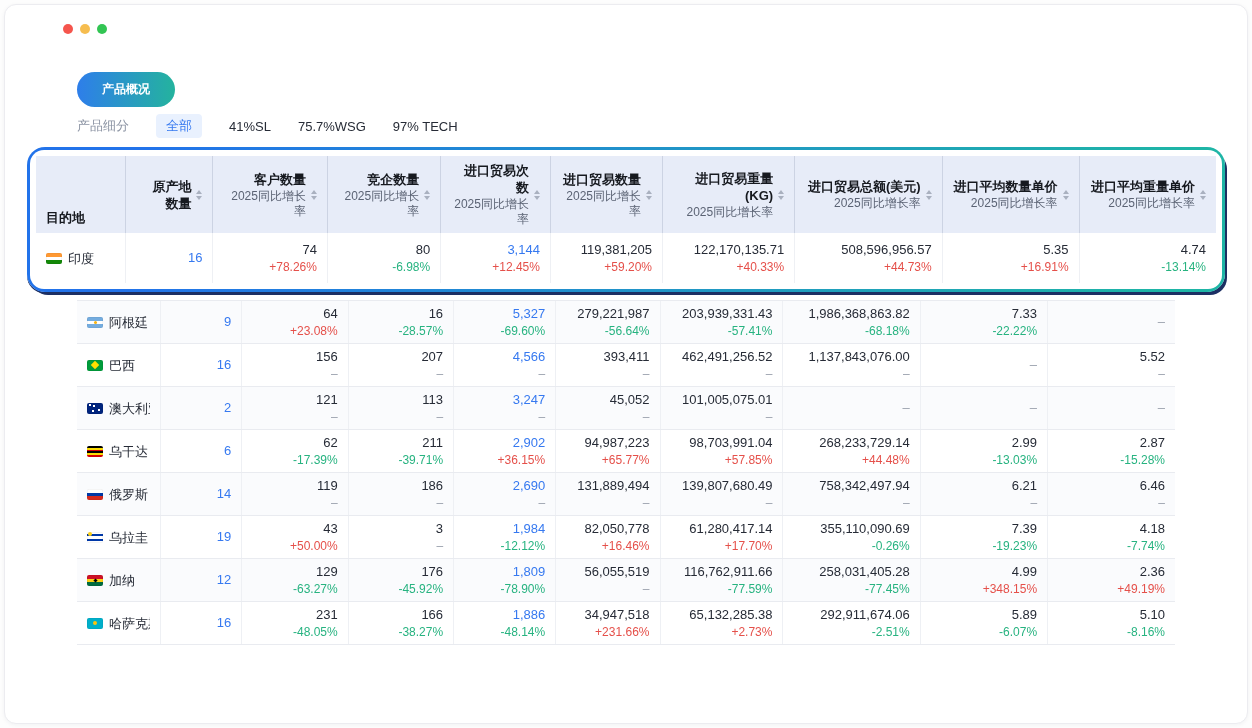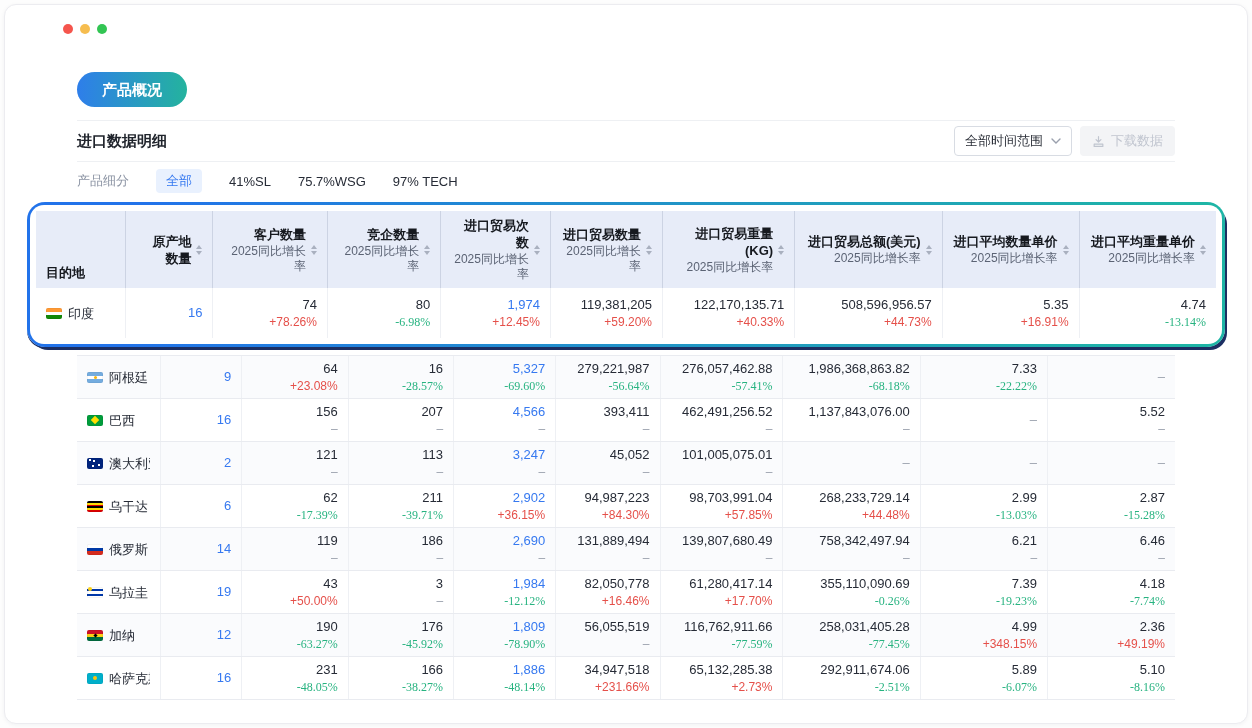--- a/index.html
+++ b/index.html
@@ -17,21 +17,21 @@
   .traffic{ padding:19px 0 0 58px; height:29px; display:flex; gap:7px; }
   .dot{ width:10px; height:10px; border-radius:50%; }
   .dot.r{background:#f5554d}.dot.y{background:#f6bd4f}.dot.g{background:#32c553}
 
   .content{ padding:0 72px; }
 
   
   .tabs{ margin-top:38px; display:flex; gap:17px; }
   .tab{
     height:35px; line-height:35px; padding:0 25px; border-radius:18px;
-    font-size:15px; font-weight:bold; color:#1d3b53; cursor:pointer;
+    font-size:12px; font-weight:bold; color:#1d3b53; cursor:pointer;
     background:linear-gradient(90deg,#e9f1fb,#e4f5f2);
   }
   .tab.active{
     background:linear-gradient(90deg,#2e7eea,#24b39e); color:#fff;
   }
 
   
   .head-row{
     margin-top:13px; border-top:1px solid #eef0f3; border-bottom:1px solid #eef0f3;
     display:flex; justify-content:space-between; align-items:center; padding:6px 0; height:42px;
@@ -90,21 +90,21 @@
   .body tbody td{ border-bottom:1px solid #e9ebf0; }
   .body tbody tr:first-child td{ border-top:1px solid #e9ebf0; }
   .body tbody tr:nth-child(odd){ background:#fafbfd; }
   .body tbody tr{ height:42px; }
 
   .dest{ display:flex; align-items:center; gap:6px; }
   .name{ display:block; max-width:66px; white-space:nowrap; overflow:hidden; line-height:17px; }
   .val{ line-height:18px; }
   .growth{ font-size:12px; line-height:16px; }
   .growth.up{ color:#e5504a; }
-  .growth.down{ color:#27b380;font-family:Liberation Serif, serif; }
+  .growth.down{ color:#27b380; }
   .growth.dash, .val.dash{ color:#9aa1ad; }
   td.c2 .val, td.c5 .val{ color:#3679f0; }
 
   
   .flag{ width:16px; height:11px; border-radius:2px; flex:0 0 16px; position:relative; overflow:hidden;
          box-shadow:inset 0 0 0 .5px rgba(0,0,0,.08); }
   .flag-in{ background:linear-gradient(180deg,#ff9933 0 33%,#fff 33% 66%,#138808 66%); }
   .flag-ar{ background:linear-gradient(180deg,#74acdf 0 33%,#fff 33% 66%,#74acdf 66%); }
   .flag-ar::after{ content:''; position:absolute; left:6.5px; top:4px; width:3px; height:3px; border-radius:50%; background:#f6b40e; }
   .flag-br{ background:#009c3b; }
@@ -131,37 +131,20 @@
     <span class="dot r"></span>
     <span class="dot y"></span>
     <span class="dot g"></span>
   </div>
 
   <div class="content">
     <div class="tabs">
       <div class="tab active">产品概况</div>
     </div>
 
-    <div class="head-row">
-      <div class="sec-title">进口数据明细</div>
-      <div class="head-ctrls">
-        <div class="select">
-          <span>全部时间范围</span>
-          <svg width="10" height="6" viewBox="0 0 10 6">
-              <path d="M1 1l4 4 4-4" fill="none" stroke="#9aa0ad" stroke-width="1.4" stroke-linecap="round"></path>
-            </svg>
-        </div>
-        <button class="dl-btn">
-          <svg width="13" height="13" viewBox="0 0 24 24">
-              <path d="M12 3v10m0 0l-4.5-4.5M12 13l4.5-4.5M4 17h16M4 17v4h16v-4" fill="none" stroke="#c0c5cf" stroke-width="2.2" stroke-linecap="round" stroke-linejoin="round"></path>
-            </svg>
-          <span>下载数据</span>
-        </button>
-      </div>
-    </div>
 
     <div class="filter-row">
       <span class="f-label">产品细分</span>
       <span class="f-opt active">全部</span>
       <span class="f-opt">41%SL</span>
       <span class="f-opt">75.7%WSG</span>
       <span class="f-opt">97% TECH</span>
     </div>
 
     <div class="hl-box">
@@ -311,21 +294,21 @@
                 </td>
                 <td class="c3">
                   <div class="val">74</div>
                   <div class="growth up">+78.26%</div>
                 </td>
                 <td class="c4">
                   <div class="val">80</div>
                   <div class="growth down">-6.98%</div>
                 </td>
                 <td class="c5">
-                  <div class="val">1,974</div>
+                  <div class="val">3,144</div>
                   <div class="growth up">+12.45%</div>
                 </td>
                 <td class="c6">
                   <div class="val">119,381,205</div>
                   <div class="growth up">+59.20%</div>
                 </td>
                 <td class="c7">
                   <div class="val">122,170,135.71</div>
                   <div class="growth up">+40.33%</div>
                 </td>
@@ -382,21 +365,21 @@
               </td>
               <td class="c5">
                 <div class="val">5,327</div>
                 <div class="growth down">-69.60%</div>
               </td>
               <td class="c6">
                 <div class="val">279,221,987</div>
                 <div class="growth down">-56.64%</div>
               </td>
               <td class="c7">
-                <div class="val">276,057,462.88</div>
+                <div class="val">203,939,331.43</div>
                 <div class="growth down">-57.41%</div>
               </td>
               <td class="c8">
                 <div class="val">1,986,368,863.82</div>
                 <div class="growth down">-68.18%</div>
               </td>
               <td class="c9">
                 <div class="val">7.33</div>
                 <div class="growth down">-22.22%</div>
               </td>
@@ -503,21 +486,21 @@
               <td class="c4">
                 <div class="val">211</div>
                 <div class="growth down">-39.71%</div>
               </td>
               <td class="c5">
                 <div class="val">2,902</div>
                 <div class="growth up">+36.15%</div>
               </td>
               <td class="c6">
                 <div class="val">94,987,223</div>
-                <div class="growth up">+84.30%</div>
+                <div class="growth up">+65.77%</div>
               </td>
               <td class="c7">
                 <div class="val">98,703,991.04</div>
                 <div class="growth up">+57.85%</div>
               </td>
               <td class="c8">
                 <div class="val">268,233,729.14</div>
                 <div class="growth up">+44.48%</div>
               </td>
               <td class="c9">
@@ -619,21 +602,21 @@
               <td>
                 <div class="dest">
                   <span class="flag flag-gh"></span>
                   <span class="name">加纳</span>
                 </div>
               </td>
               <td class="c2">
                 <div class="val">12</div>
               </td>
               <td class="c3">
-                <div class="val">190</div>
+                <div class="val">129</div>
                 <div class="growth down">-63.27%</div>
               </td>
               <td class="c4">
                 <div class="val">176</div>
                 <div class="growth down">-45.92%</div>
               </td>
               <td class="c5">
                 <div class="val">1,809</div>
                 <div class="growth down">-78.90%</div>
               </td>

